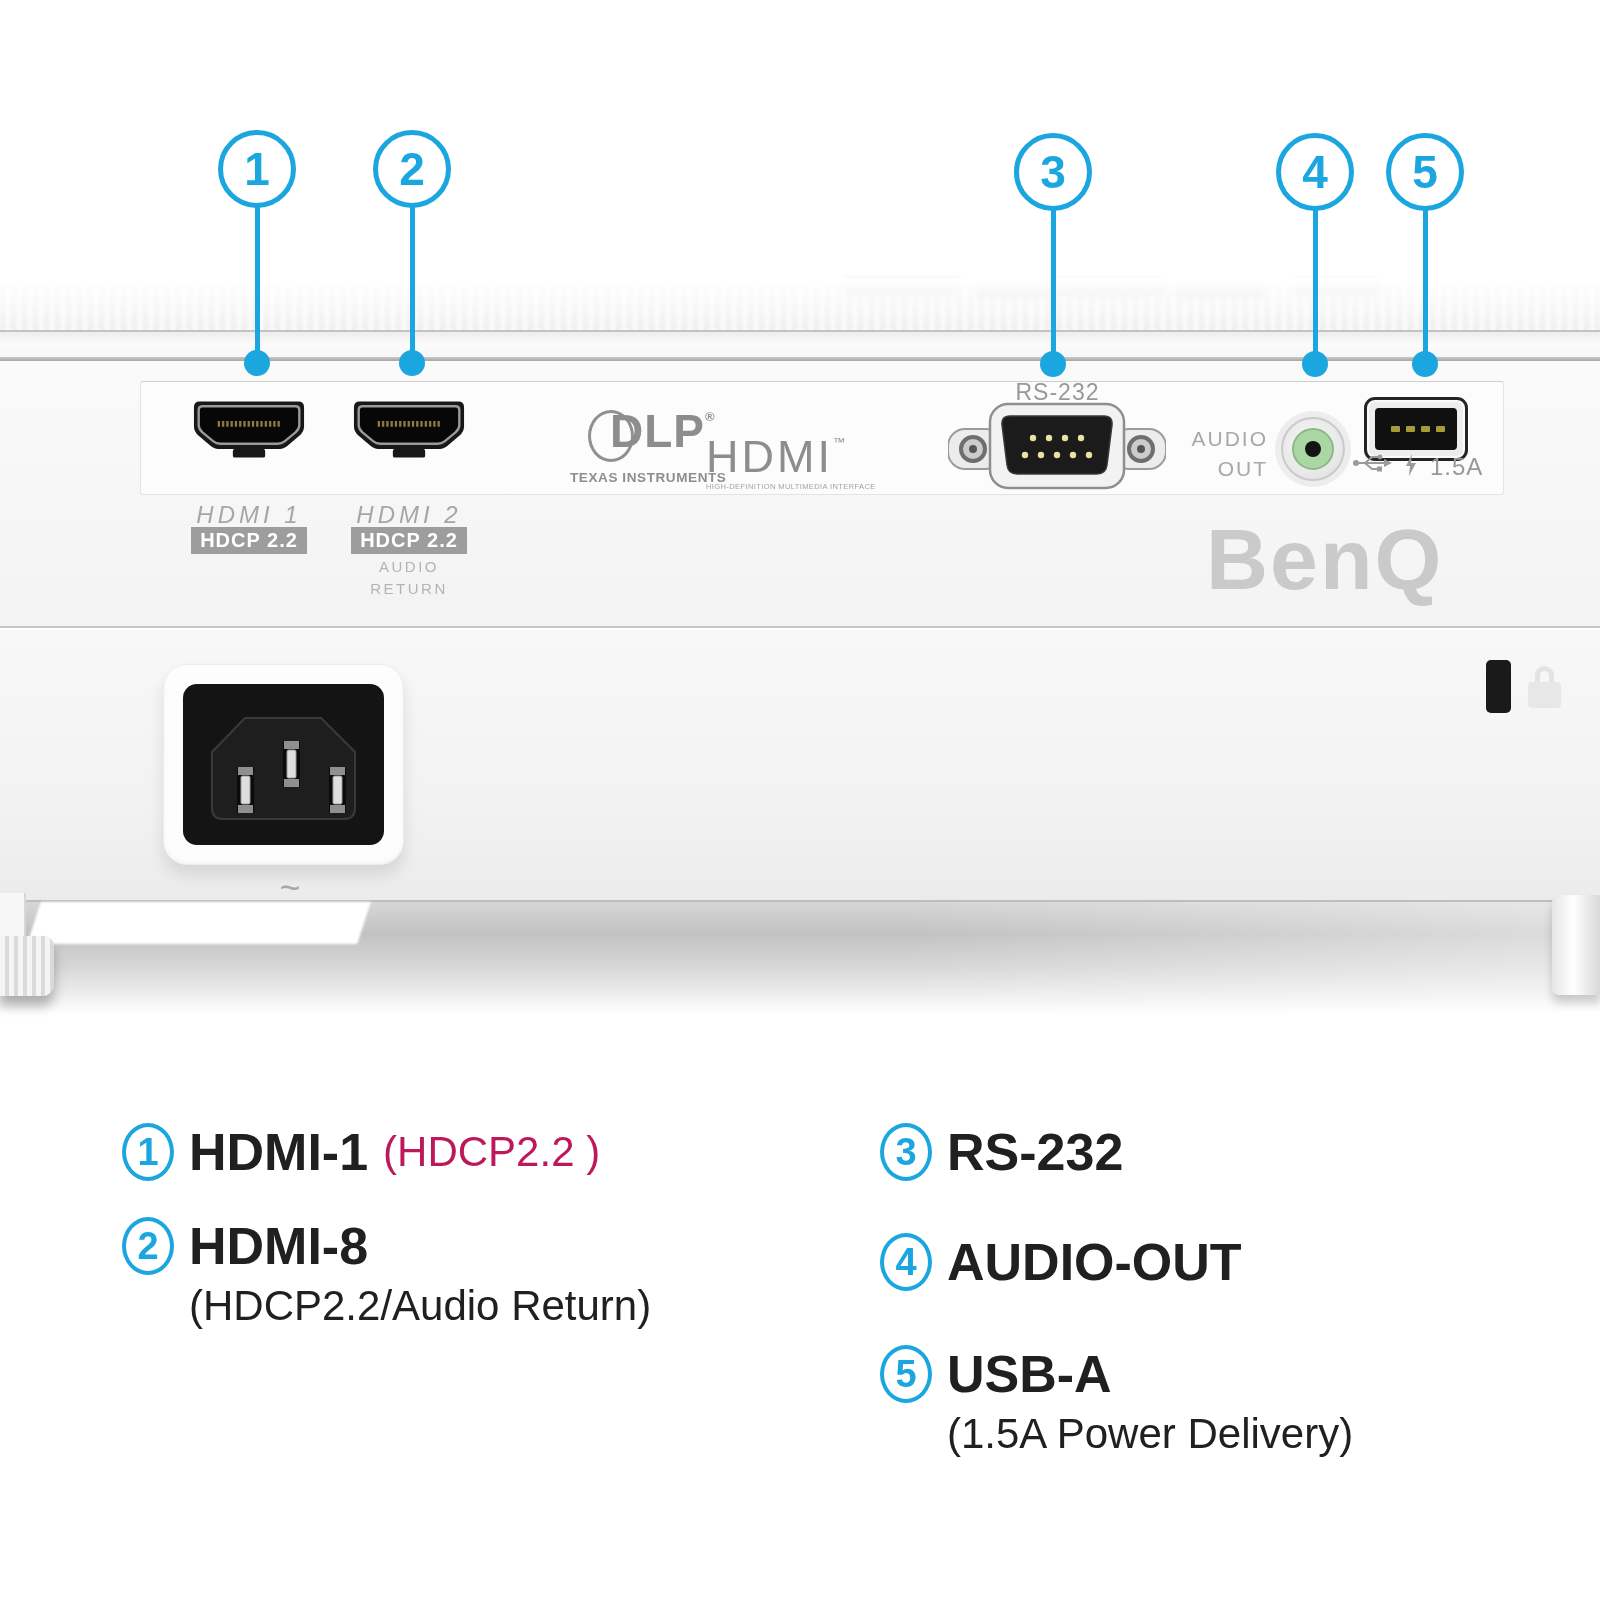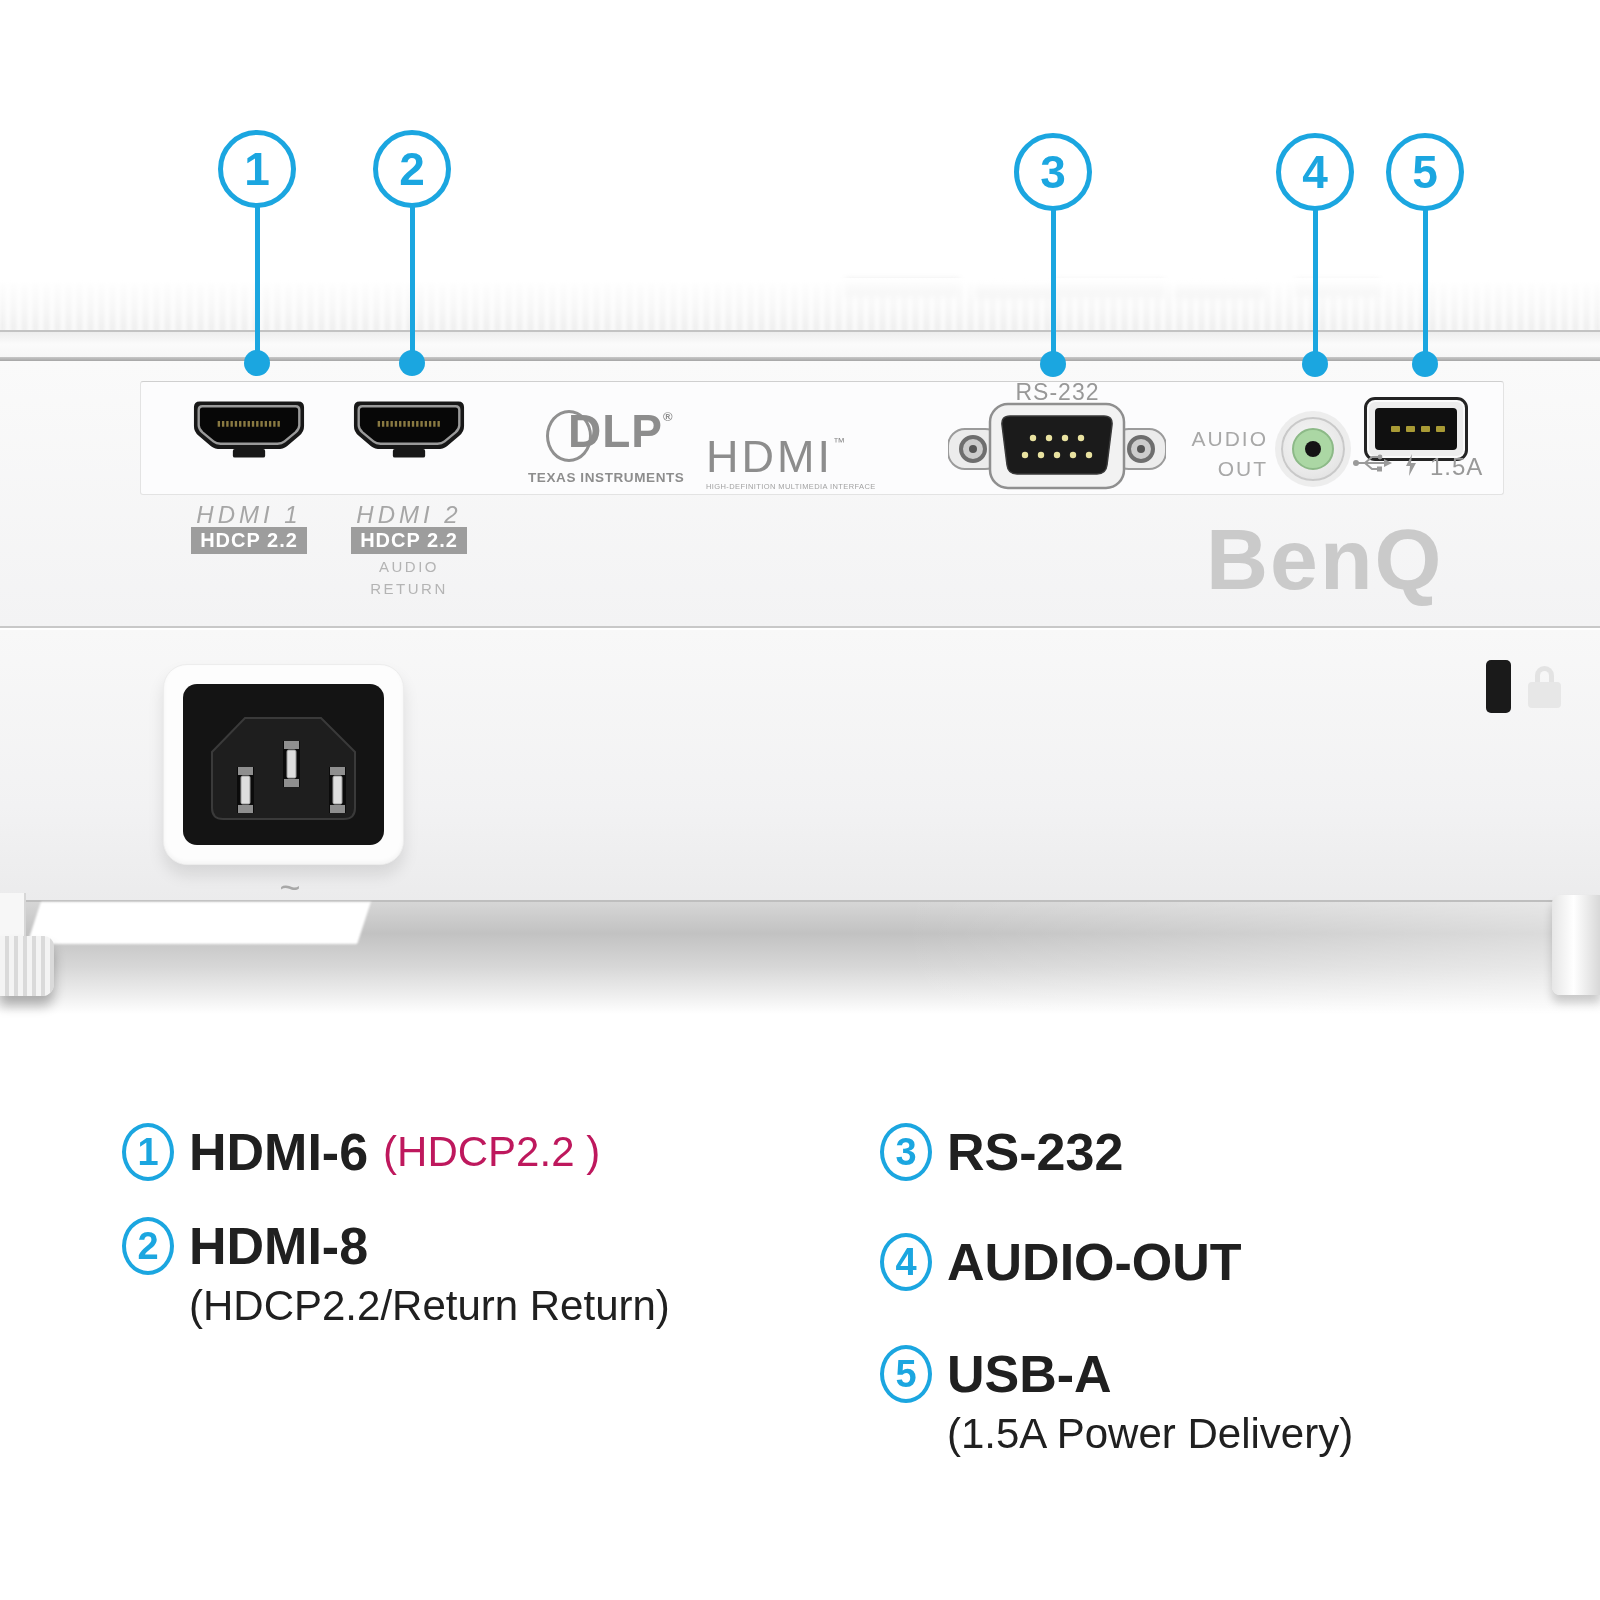--- a/index.html
+++ b/index.html
@@ -44,21 +44,21 @@
   .callout-dot{width:26px;height:26px;border-radius:50%;background:var(--accent);z-index:7;}
 
   
   .port-label{font-size:24px;letter-spacing:4px;color:#a6a6a6;text-align:center;font-style:italic;}
   .badge-wrap{text-align:center;}
   .badge{display:inline-block;background:#9d9d9d;color:#fff;font-weight:700;font-size:20px;
     letter-spacing:1px;padding:2px 9px;}
   .audio-return{font-size:15px;letter-spacing:2.5px;color:#b4b4b4;text-align:center;line-height:1.45;}
 
   
-  .dlp-logo{left:526px;top:408px;width:150px;height:85px;color:#8d8d8d;}
+  .dlp-logo{left:568px;top:408px;width:150px;height:85px;color:#8d8d8d;}
   .dlp-circle{position:absolute;left:20px;top:2px;width:46px;height:52px;border:3px solid #909090;border-radius:50%;}
   .dlp-text{position:absolute;left:42px;top:-4px;font-size:46px;font-weight:700;letter-spacing:1px;}
   .dlp-mark{font-size:13px;vertical-align:26px;}
   .dlp-sub{position:absolute;left:2px;top:62px;font-size:13.5px;font-weight:600;letter-spacing:.6px;white-space:nowrap;}
   .hdmi-logo{left:706px;top:434px;width:180px;color:#8d8d8d;}
   .hdmi-text{font-size:45px;font-weight:400;letter-spacing:3px;line-height:1;}
   .hdmi-mark{font-size:12px;vertical-align:26px;letter-spacing:0;}
   .hdmi-sub{margin-top:3px;font-size:7.5px;letter-spacing:.4px;color:#a2a2a2;white-space:nowrap;}
   .benq-logo{left:1206px;top:516px;font-size:86px;font-weight:800;color:#cacaca;letter-spacing:2px;line-height:1;}
 
@@ -298,30 +298,30 @@
   <div class="abs callout-stem" style="left:1312.5px;top:209px;height:150px;"></div>
   <div class="abs callout-dot" style="left:1302px;top:351px;"></div>
 
   <div class="abs callout-circle" style="left:1386px;top:133px;">5</div>
   <div class="abs callout-stem" style="left:1422.5px;top:209px;height:150px;"></div>
   <div class="abs callout-dot" style="left:1412px;top:351px;"></div>
 
   <div class="abs legend-item li1">
     <div class="legend-row">
       <div class="legend-circle">1</div>
-      <div class="legend-title">HDMI-6</div>
+      <div class="legend-title">HDMI-1</div>
       <div class="legend-note-inline">(HDCP2.2 )</div>
     </div>
   </div>
   <div class="abs legend-item li2">
     <div class="legend-row">
       <div class="legend-circle">2</div>
       <div class="legend-title">HDMI-8</div>
     </div>
-    <div class="legend-note">(HDCP2.2/Return Return)</div>
+    <div class="legend-note">(HDCP2.2/Audio Return)</div>
   </div>
   <div class="abs legend-item li3">
     <div class="legend-row">
       <div class="legend-circle">3</div>
       <div class="legend-title">RS-232</div>
     </div>
   </div>
   <div class="abs legend-item li4">
     <div class="legend-row">
       <div class="legend-circle">4</div>

